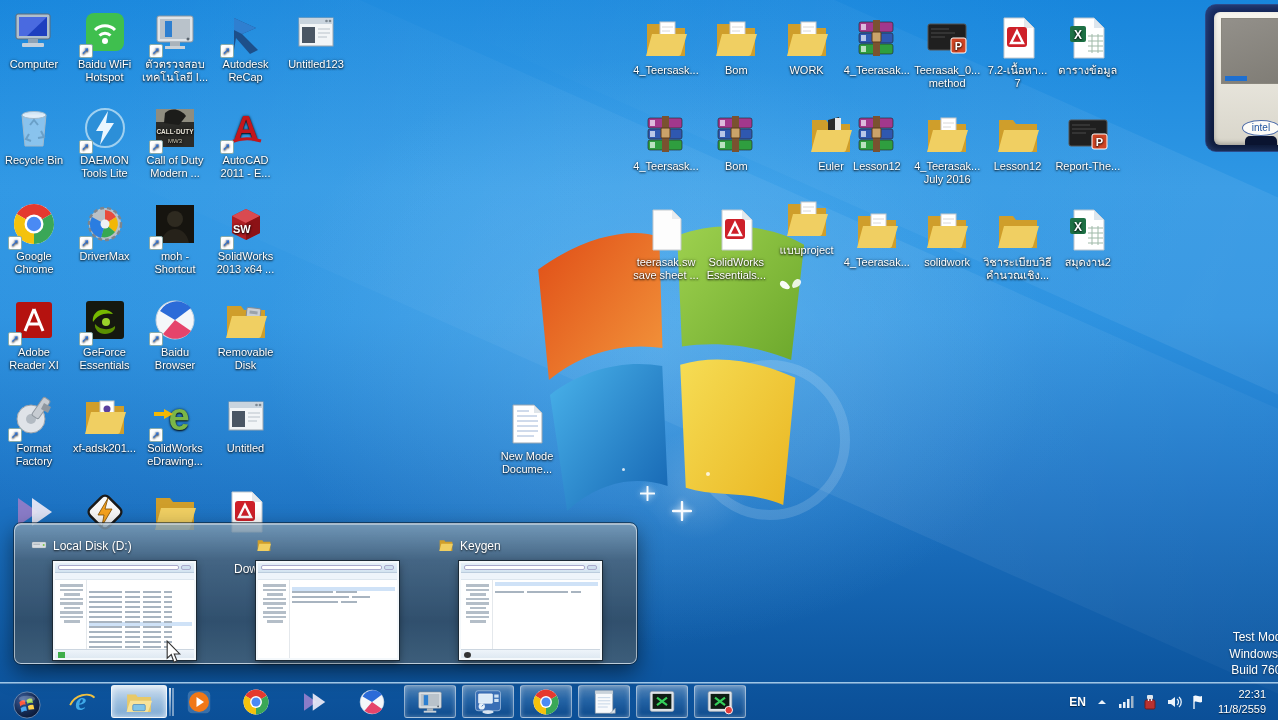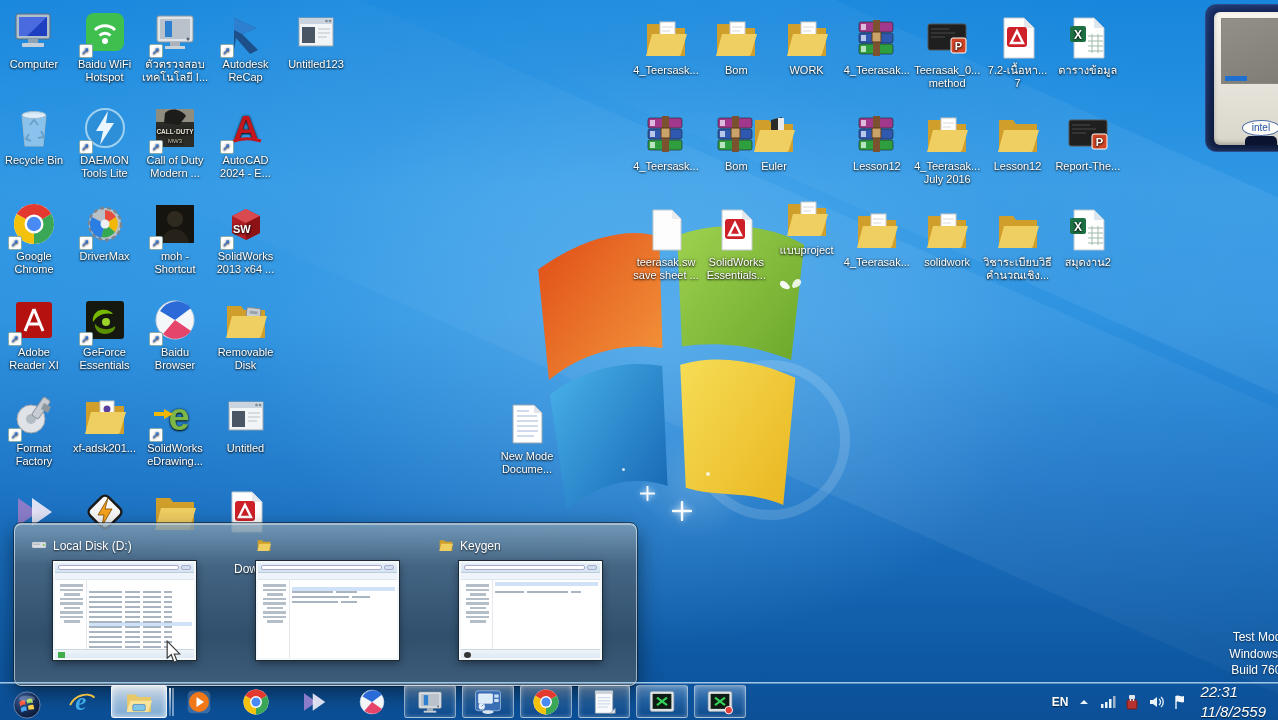--- a/index.html
+++ b/index.html
@@ -45,21 +45,21 @@
   #gadget .logo{ position:absolute; left:50%; bottom:9px; transform:translateX(-50%); width:38px; height:16px;
     border:1.5px solid #4a6aa8; border-radius:50%; color:#2255a0; font-size:10px; line-height:13px; text-align:center; background:#fdfcf8;}
   #gadget .notch{ position:absolute; left:50%; bottom:0; transform:translateX(-50%); width:32px; height:9px;
     background:#0a1430; border-radius:5px 5px 0 0; }
 
   
   #watermark{ position:absolute; right:-10px; bottom:42px; text-align:right; color:#fff; font-size:12px;
     line-height:1.35; text-shadow:0 1px 2px rgba(0,0,0,.6); }
 
   
-  #popup{ position:absolute; left:14px; top:523px; width:623px; height:163px; border-radius:7px; z-index:50;
+  #popup{ position:absolute; left:14px; top:523px; width:623px; height:141px; border-radius:7px; z-index:50;
     background:linear-gradient(180deg,rgba(130,158,180,.82), rgba(74,100,124,.88) 26%, rgba(52,78,102,.90) 70%, rgba(66,94,118,.9));
     border:1px solid rgba(255,255,255,.55); outline:1px solid rgba(10,25,40,.55);
     box-shadow:0 8px 22px rgba(0,0,0,.5), inset 0 1px 0 rgba(255,255,255,.4); }
   .pv-title{ position:absolute; top:13px; height:18px; display:flex; align-items:center; gap:6px;
     color:#fff; font-size:12px; text-shadow:0 1px 2px rgba(0,0,0,.8); }
   .pv-title svg{ width:16px; height:16px; }
   .pv-thumb{ position:absolute; top:37px; width:143px; height:99px; background:#fff;
     border:2px solid #f4f8fb; outline:1px solid #1c2a36; box-shadow:0 3px 8px rgba(0,0,0,.45); cursor:pointer; }
   .xwin{ width:100%; height:100%; display:flex; flex-direction:column; background:#fff; }
   .xaddr{ height:10px; background:linear-gradient(#e6f0f8,#d3e3f0); border-bottom:1px solid #bcd; display:flex; align-items:center; padding:0 3px; gap:2px; }
@@ -90,21 +90,21 @@
     box-shadow:inset 0 0 5px rgba(255,255,255,.35); }
   .tb-btn.active{ background:linear-gradient(rgba(245,250,255,.85),rgba(205,228,246,.75) 50%,rgba(170,205,235,.7));
     border:1px solid rgba(255,255,255,.8); border-radius:3px; box-shadow:inset 0 0 6px rgba(255,255,255,.8); }
   .stack{ position:absolute; right:-5px; top:2px; height:28px; width:2px;
     background:linear-gradient(rgba(255,255,255,.85),rgba(255,255,255,.25));
     box-shadow:3px 0 0 rgba(255,255,255,.45); }
   #tray{ position:absolute; right:0; top:0; height:100%; display:flex; align-items:center; gap:8px; padding-right:8px; }
   #tray .lang{ color:#fff; font-size:12px; font-weight:bold; text-shadow:0 1px 1px rgba(0,0,0,.6); cursor:pointer; }
   .tray-ic{ width:16px; height:16px; cursor:pointer; }
   .tray-ic svg{ width:100%; height:100%; display:block; }
-  #clock{ color:#fff; font-size:15px; line-height:1.3; text-align:left; text-shadow:0 1px 1px rgba(0,0,0,.6); cursor:pointer; padding:0 4px;font-style:italic; }
+  #clock{ color:#fff; font-size:11px; line-height:1.3; text-align:right; text-shadow:0 1px 1px rgba(0,0,0,.6); cursor:pointer; padding:0 4px; }
 
   .cursor{ position:absolute; z-index:120; }
 </style>
 </head>
 <body>
 
 <div id="wallpaper">
   <div class="lightband" style="left:180px; top:-80px;"></div>
   <div class="lightband" style="left:520px; top:-140px; height:180px;"></div>
   <div id="lens1"></div>
@@ -259,21 +259,21 @@
     </div>
     <div class="desk-icon" style="left: 202.5px; top: 104px;">
       <div class="ibox">
         <svg viewBox="0 0 48 48" width="100%" height="100%">
           <text x="24" y="35" font-size="34" font-weight="bold" fill="#c4161c" text-anchor="middle" font-family="sans-serif">A</text>
           <path d="M9 38c10-4 20-4 30-1" stroke="#c4161c" stroke-width="3" fill="none"></path>
         </svg>
         <span class="sc">➚</span>
       </div>
       <div class="lbl">AutoCAD
-2024 - E...</div>
+2011 - E...</div>
     </div>
     <div class="desk-icon" style="left: -9px; top: 200px;">
       <div class="ibox">
         <svg viewBox="0 0 48 48" width="100%" height="100%">
           <circle cx="24" cy="24" r="20" fill="#fff"></circle>
           <path d="M24 24L6.7 14A20 20 0 0 1 41.3 14z" fill="#e4392f"></path>
           <path d="M24 24l17.3-10A20 20 0 0 1 24 44z" fill="#3aa757"></path>
           <path d="M24 24v20A20 20 0 0 1 6.7 14z" fill="#f4c20d"></path>
           <circle cx="24" cy="24" r="9.5" fill="#fff"></circle>
           <circle cx="24" cy="24" r="7.2" fill="#4a8af4"></circle>
@@ -583,21 +583,21 @@
           </g>
           <rect x="8" y="10" width="5" height="6" fill="#ecdcf0" opacity=".8"></rect>
           <rect x="8" y="21" width="5" height="6" fill="#dce4f6" opacity=".8"></rect>
           <rect x="8" y="32" width="5" height="6" fill="#dcf2e0" opacity=".8"></rect>
           <rect x="20" y="6" width="7" height="36" fill="#7a5230"></rect>
           <rect x="19" y="18" width="9" height="10" rx="1" fill="#caa36a" stroke="#5a3a1a"></rect>
         </svg>
       </div>
       <div class="lbl">Bom</div>
     </div>
-    <div class="desk-icon" style="left: 731px; top: 110px;">
+    <div class="desk-icon" style="left: 788px; top: 110px;">
       <div class="ibox">
         <svg viewBox="0 0 48 48" width="100%" height="100%">
           <path d="M5 10h14l3 4h21v28H5z" fill="#cf9e2b"></path>
           <path d="M21 10l11-3v32l-11 3z" fill="#2a2a2a"></path>
           <path d="M28 8h6v31h-6z" fill="#e8e8e8"></path>
           <path d="M4 42l6-22h35l-6 20c-.3 1.2-1.3 2-2.5 2z" fill="#f0cf62"></path>
         </svg>
       </div>
       <div class="lbl">Euler</div>
     </div>

